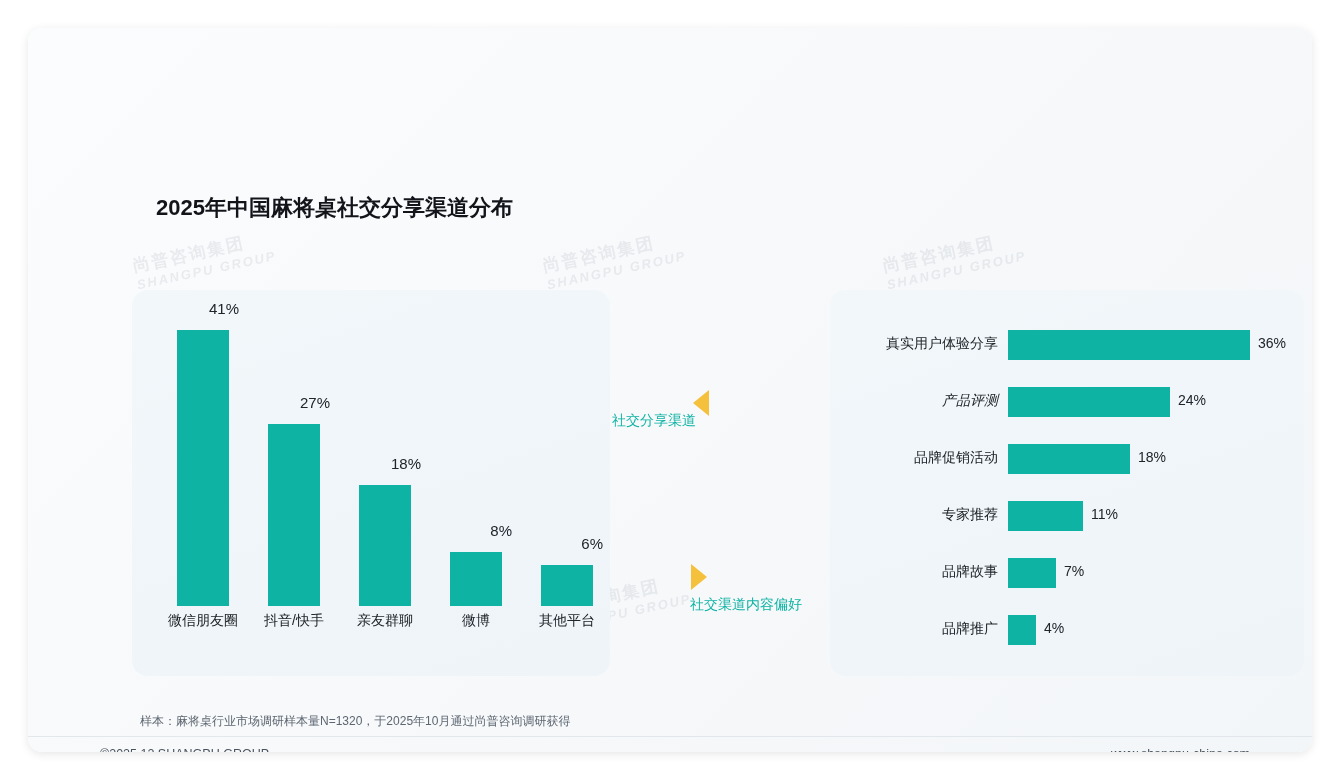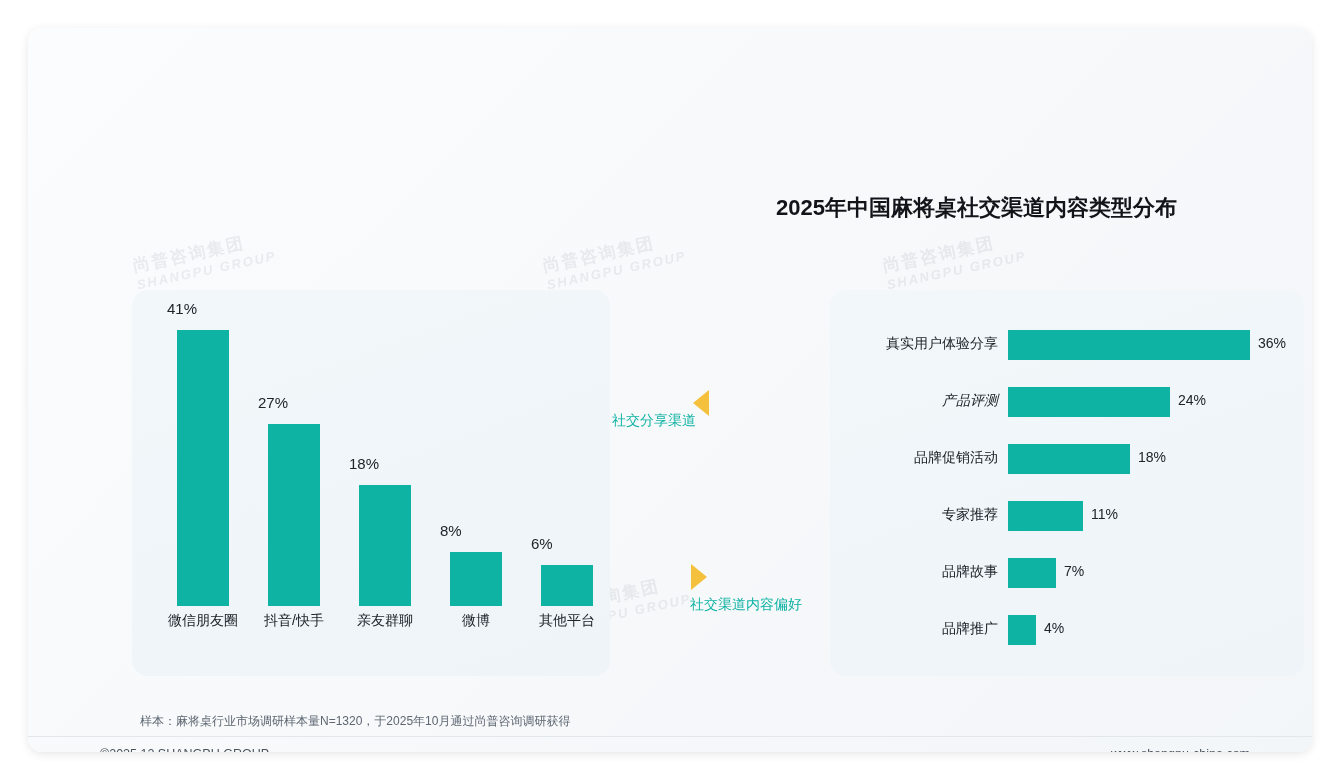--- a/index.html
+++ b/index.html
@@ -106,21 +106,21 @@
   .vbar-area { position: absolute; left: 104px; top: 262px; width: 478px; height: 386px; }
   .vbar {
     position: absolute;
     background: #0fb3a4;
     bottom: 70px;
   }
   .vbar-val {
     position: absolute;
     font-size: 15px;
     color: #20242b;
-    text-align: left;
+    text-align: right;
     white-space: nowrap;
   }
   .vbar-cat {
     position: absolute;
     font-size: 14px;
     color: #20242b;
     text-align: center;
     white-space: nowrap;
   }
   
@@ -198,21 +198,21 @@
     color: #4a525c;
     white-space: nowrap;
   }
 </style>
 </head>
 <body>
 
 <div class="slide">
 
 
-  <div class="sec-title right">2025年中国麻将桌社交渠道内容类型分布</div>
+  <div class="sec-title left">2025年中国麻将桌社交分享渠道分布</div>
 
   <div class="wm" style="left:105px; top:212px;">
     <div class="l1">尚普咨询集团</div>
     <div class="l2">SHANGPU GROUP</div>
   </div>
   <div class="wm" style="left:515px; top:212px;">
     <div class="l1">尚普咨询集团</div>
     <div class="l2">SHANGPU GROUP</div>
   </div>
   <div class="wm" style="left:855px; top:212px;">

